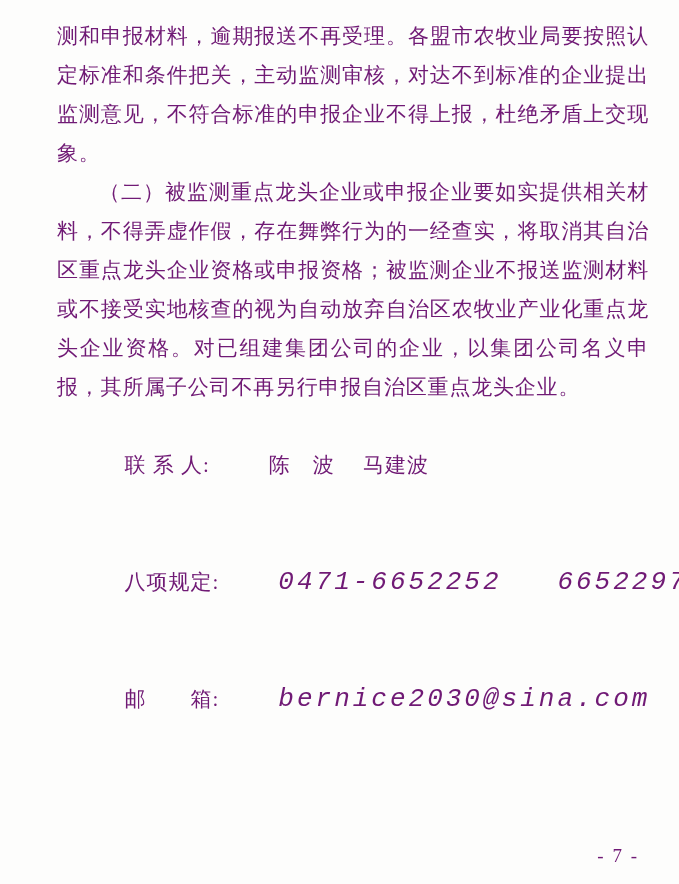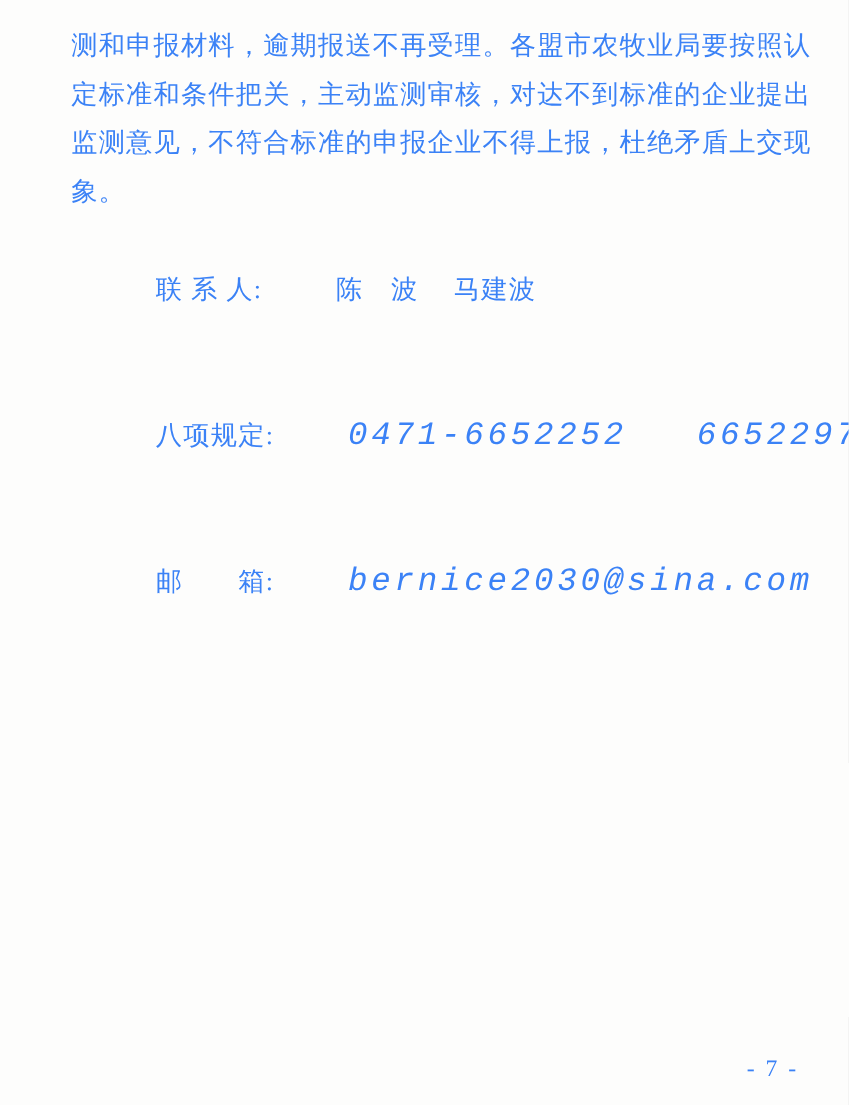--- a/index.html
+++ b/index.html
@@ -6,21 +6,21 @@
     margin: 0;
     padding: 0;
     background: #e8e8e6;
   }
   .page {
     position: relative;
     width: 679px;
     height: 884px;
     margin: 0 auto;
     background: #fdfdfc;
-    color: #3b82f6;
+    color: #701a75;
     font-family: "Liberation Serif", serif;
     overflow: hidden;
     box-sizing: border-box;
   }
   .body-text {
     padding: 17px 30px 0 57px;
   }
   .para {
     margin: 0;
     font-size: 21px;
@@ -64,20 +64,21 @@
     white-space: pre;
   }
 </style>
 </head>
 <body>
 
 <div class="page">
 
   <div class="body-text">
     <p class="para">测和申报材料，逾期报送不再受理。各盟市农牧业局要按照认定标准和条件把关，主动监测审核，对达不到标准的企业提出监测意见，不符合标准的申报企业不得上报，杜绝矛盾上交现象。</p>
+    <p class="para indent">（二）被监测重点龙头企业或申报企业要如实提供相关材料，不得弄虚作假，存在舞弊行为的一经查实，将取消其自治区重点龙头企业资格或申报资格；被监测企业不报送监测材料或不接受实地核查的视为自动放弃自治区农牧业产业化重点龙头企业资格。对已组建集团公司的企业，以集团公司名义申报，其所属子公司不再另行申报自治区重点龙头企业。</p>
   </div>
 
   <div class="contact">
     <div class="contact-line">
       <span class="c-label">联 系 人:</span><span class="c-value">陈　波　 马建波</span>
     </div>
     <div class="contact-line">
       <span class="c-label">八项规定:</span><span class="c-value mono">0471-6652252   6652297</span>
     </div>
     <div class="contact-line">

